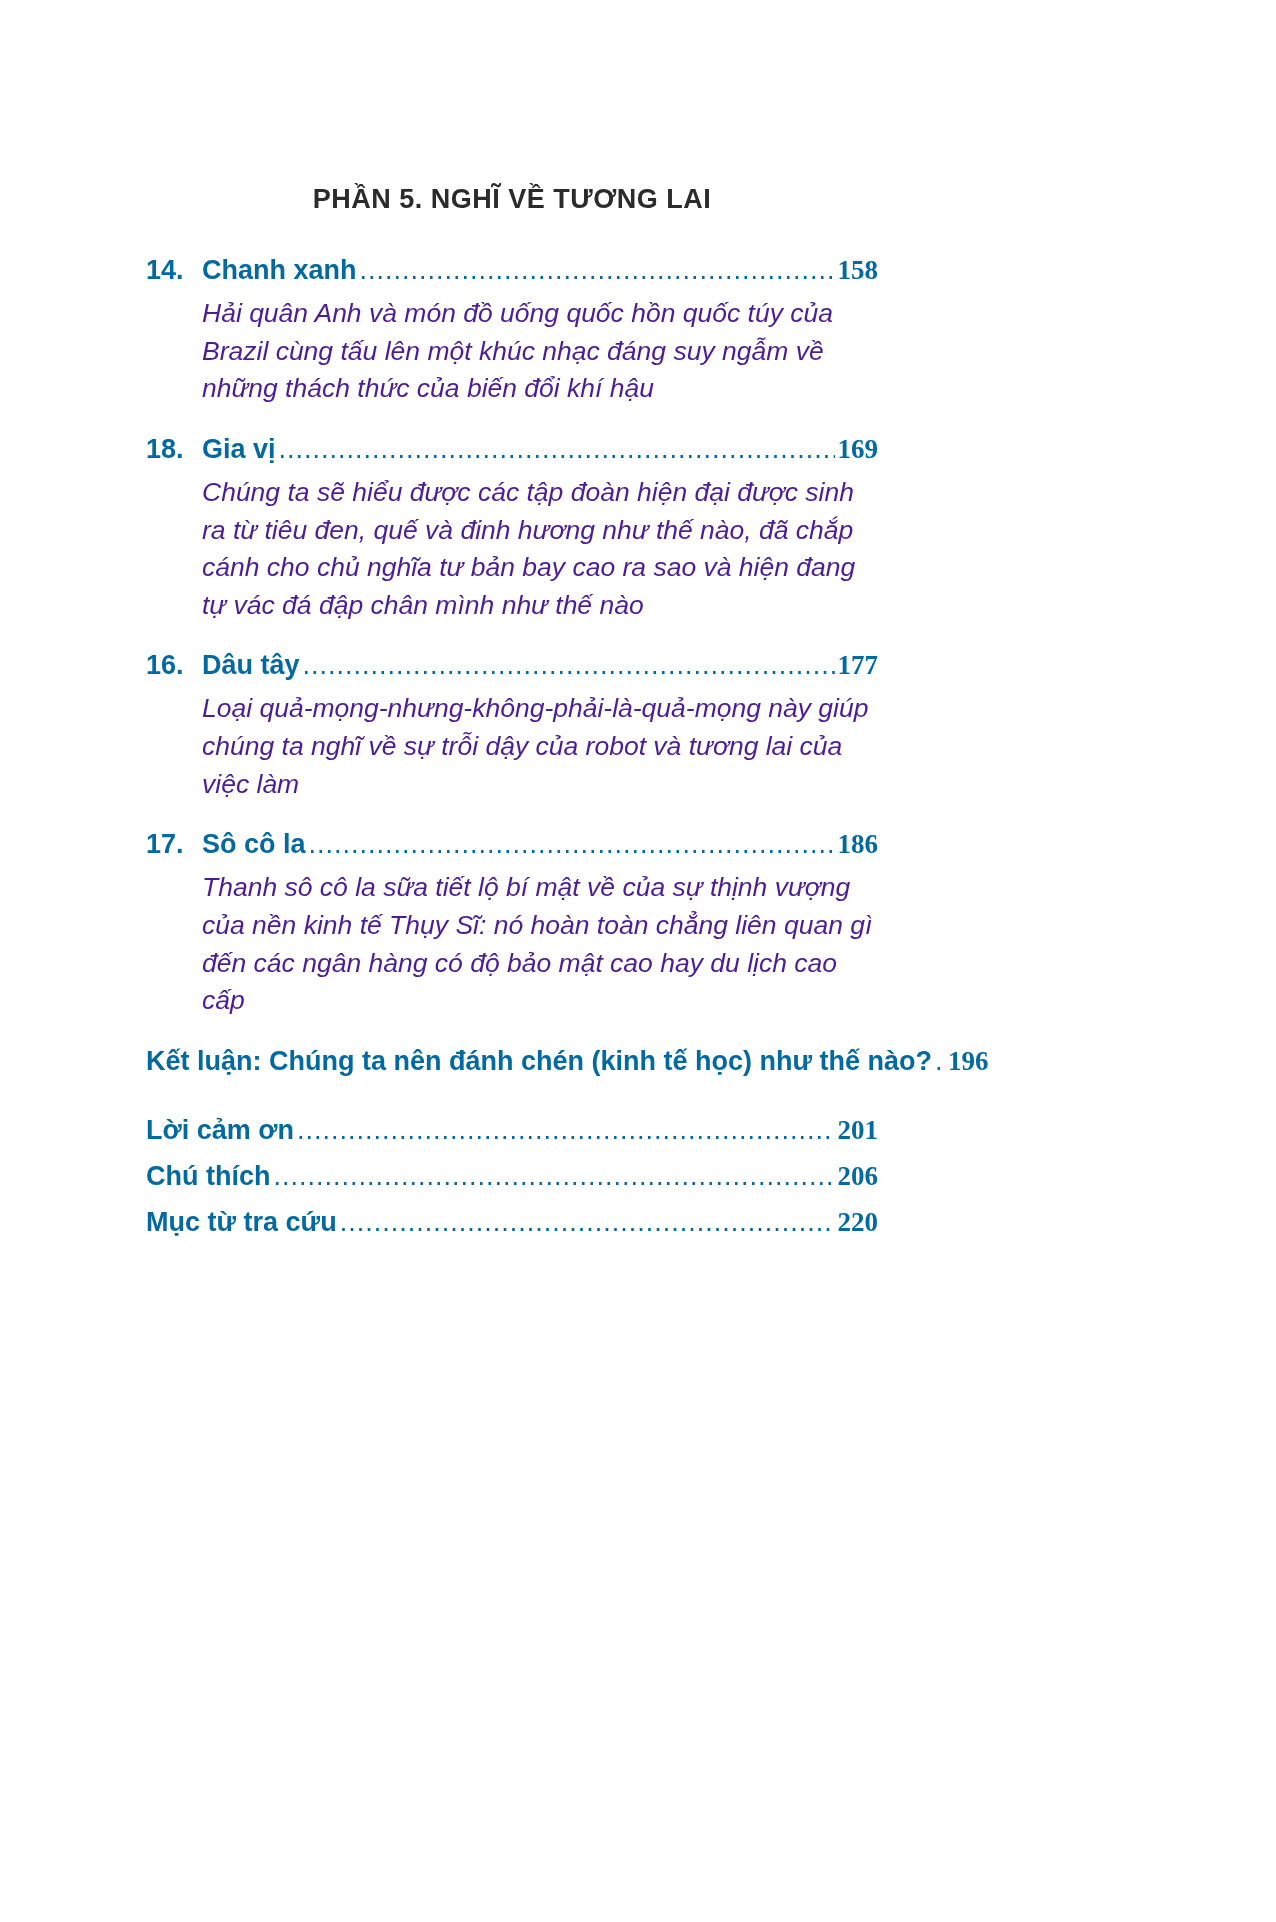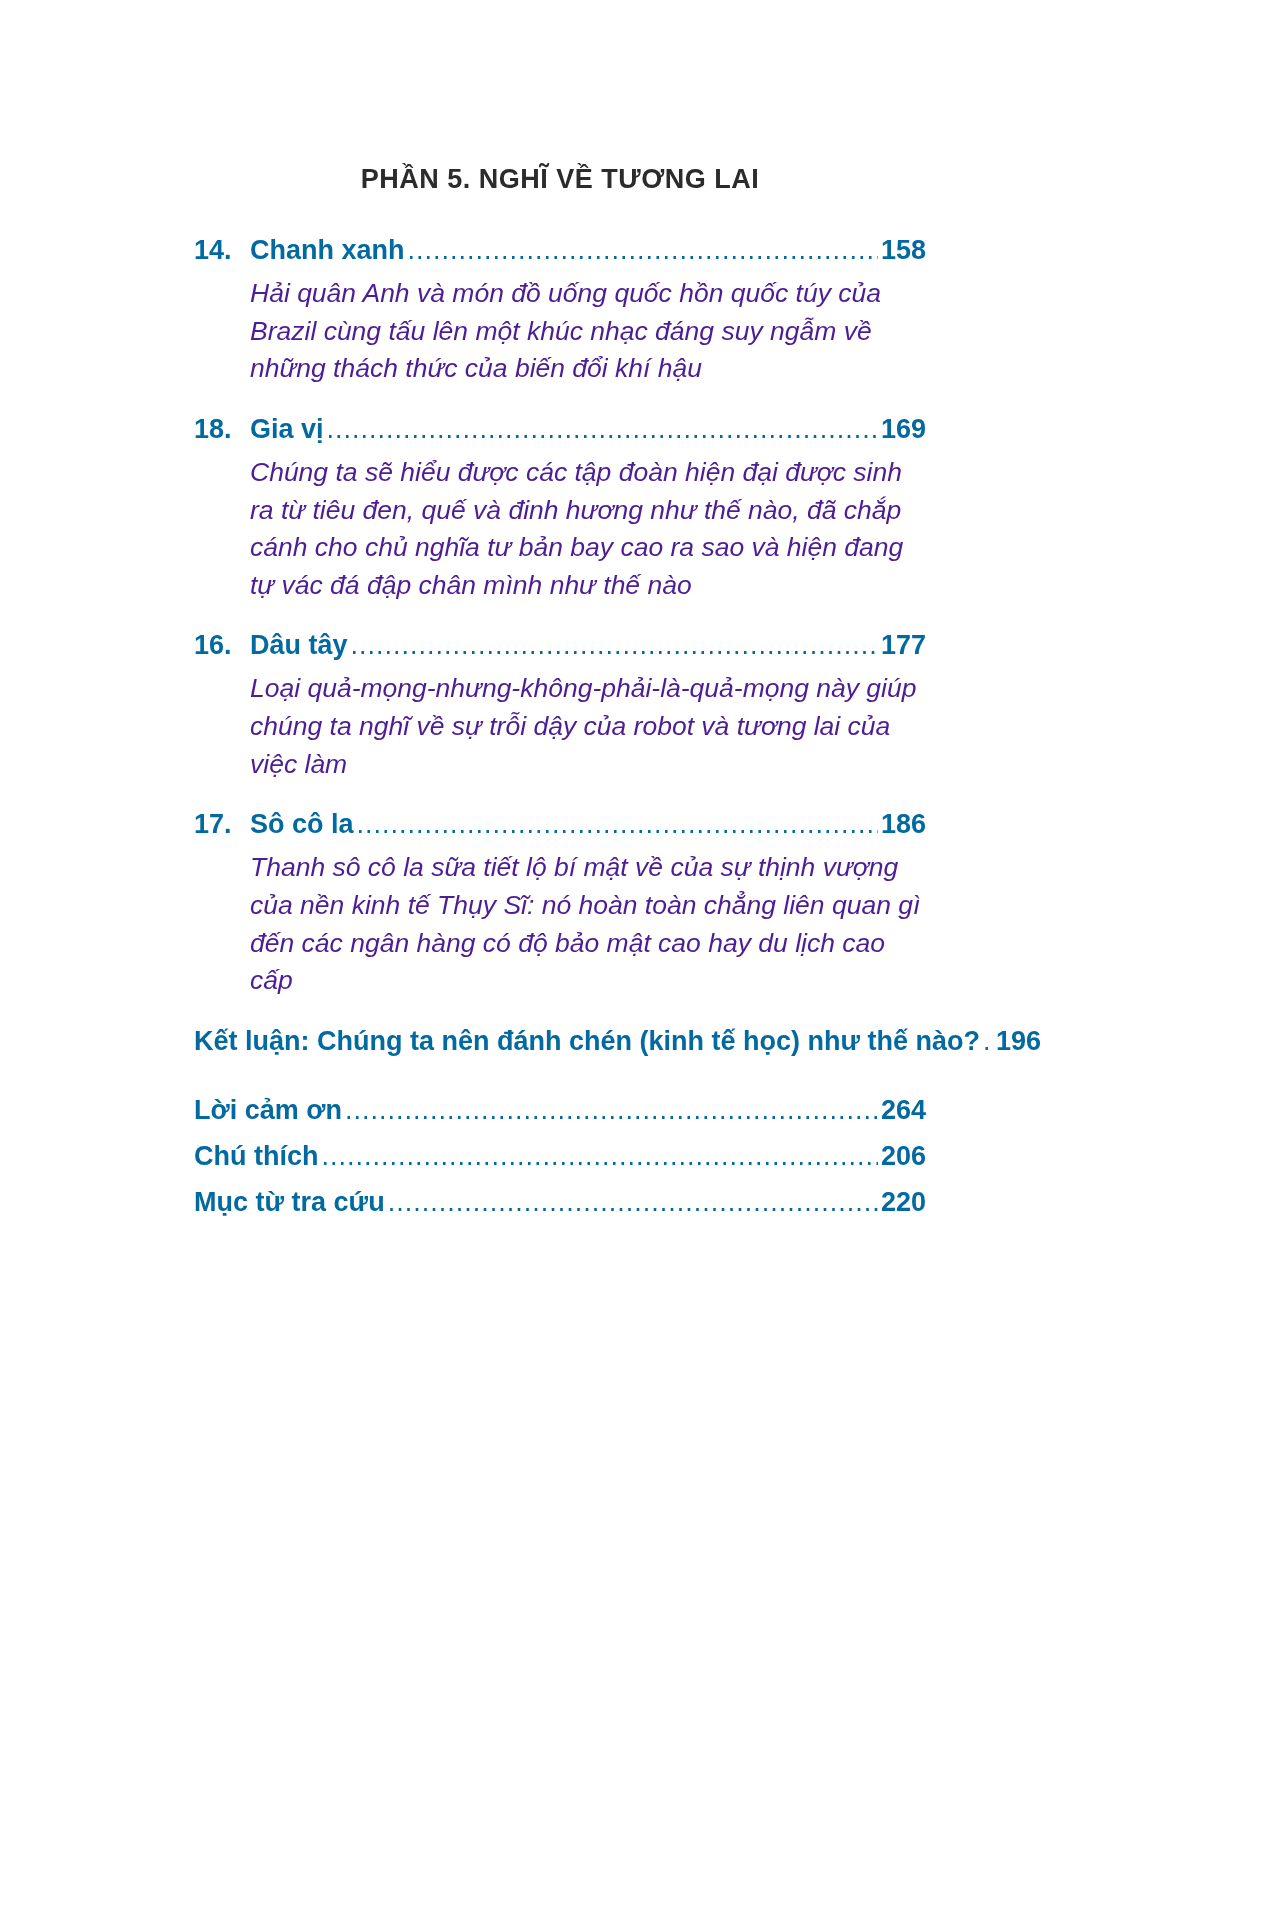--- a/index.html
+++ b/index.html
@@ -10,24 +10,23 @@
   body {
     width: 1276px;
     height: 1922px;
     font-family: "Liberation Sans", sans-serif;
     color: #2d2d2d;
     position: relative;
     overflow: hidden;
   }
   .content {
     position: absolute;
-    top: 164px;
+    top: 184px;
     left: 146px;
     width: 732px;
-    margin-left: 48px;
   }
   .section-title {
     text-align: center;
     font-size: 27px;
     font-weight: 700;
     letter-spacing: 0.5px;
     margin: 0 0 40px 0;
     color: #2b2b2b;
   }
   .toc-line {
@@ -53,20 +52,21 @@
     font-weight: 400;
     letter-spacing: 1px;
     min-width: 10px;
   }
   .leader::before {
     content: "..................................................................................................................................................................";
   }
   .pagenum {
     flex-shrink: 0;
     white-space: nowrap;
+    font-family: Liberation Serif, serif;
   }
   .desc {
     font-style: italic;
     font-weight: 400;
     font-size: 26.5px;
     line-height: 1.42;
     margin: 9px 0 26px 56px;
     color: #4c1d95;
   }
   .conclusion {
@@ -129,21 +129,21 @@
   <div class="toc-line conclusion">
     <span class="entry-title">Kết luận: Chúng ta nên đánh chén (kinh tế học) như thế nào?</span>
     <span class="leader"></span>
     <span class="pagenum">196</span>
   </div>
 
   <div class="backmatter">
     <div class="toc-line">
       <span class="entry-title">Lời cảm ơn</span>
       <span class="leader"></span>
-      <span class="pagenum">264</span>
+      <span class="pagenum">201</span>
     </div>
     <div class="toc-line">
       <span class="entry-title">Chú thích</span>
       <span class="leader"></span>
       <span class="pagenum">206</span>
     </div>
     <div class="toc-line">
       <span class="entry-title">Mục từ tra cứu</span>
       <span class="leader"></span>
       <span class="pagenum"> 220</span>

